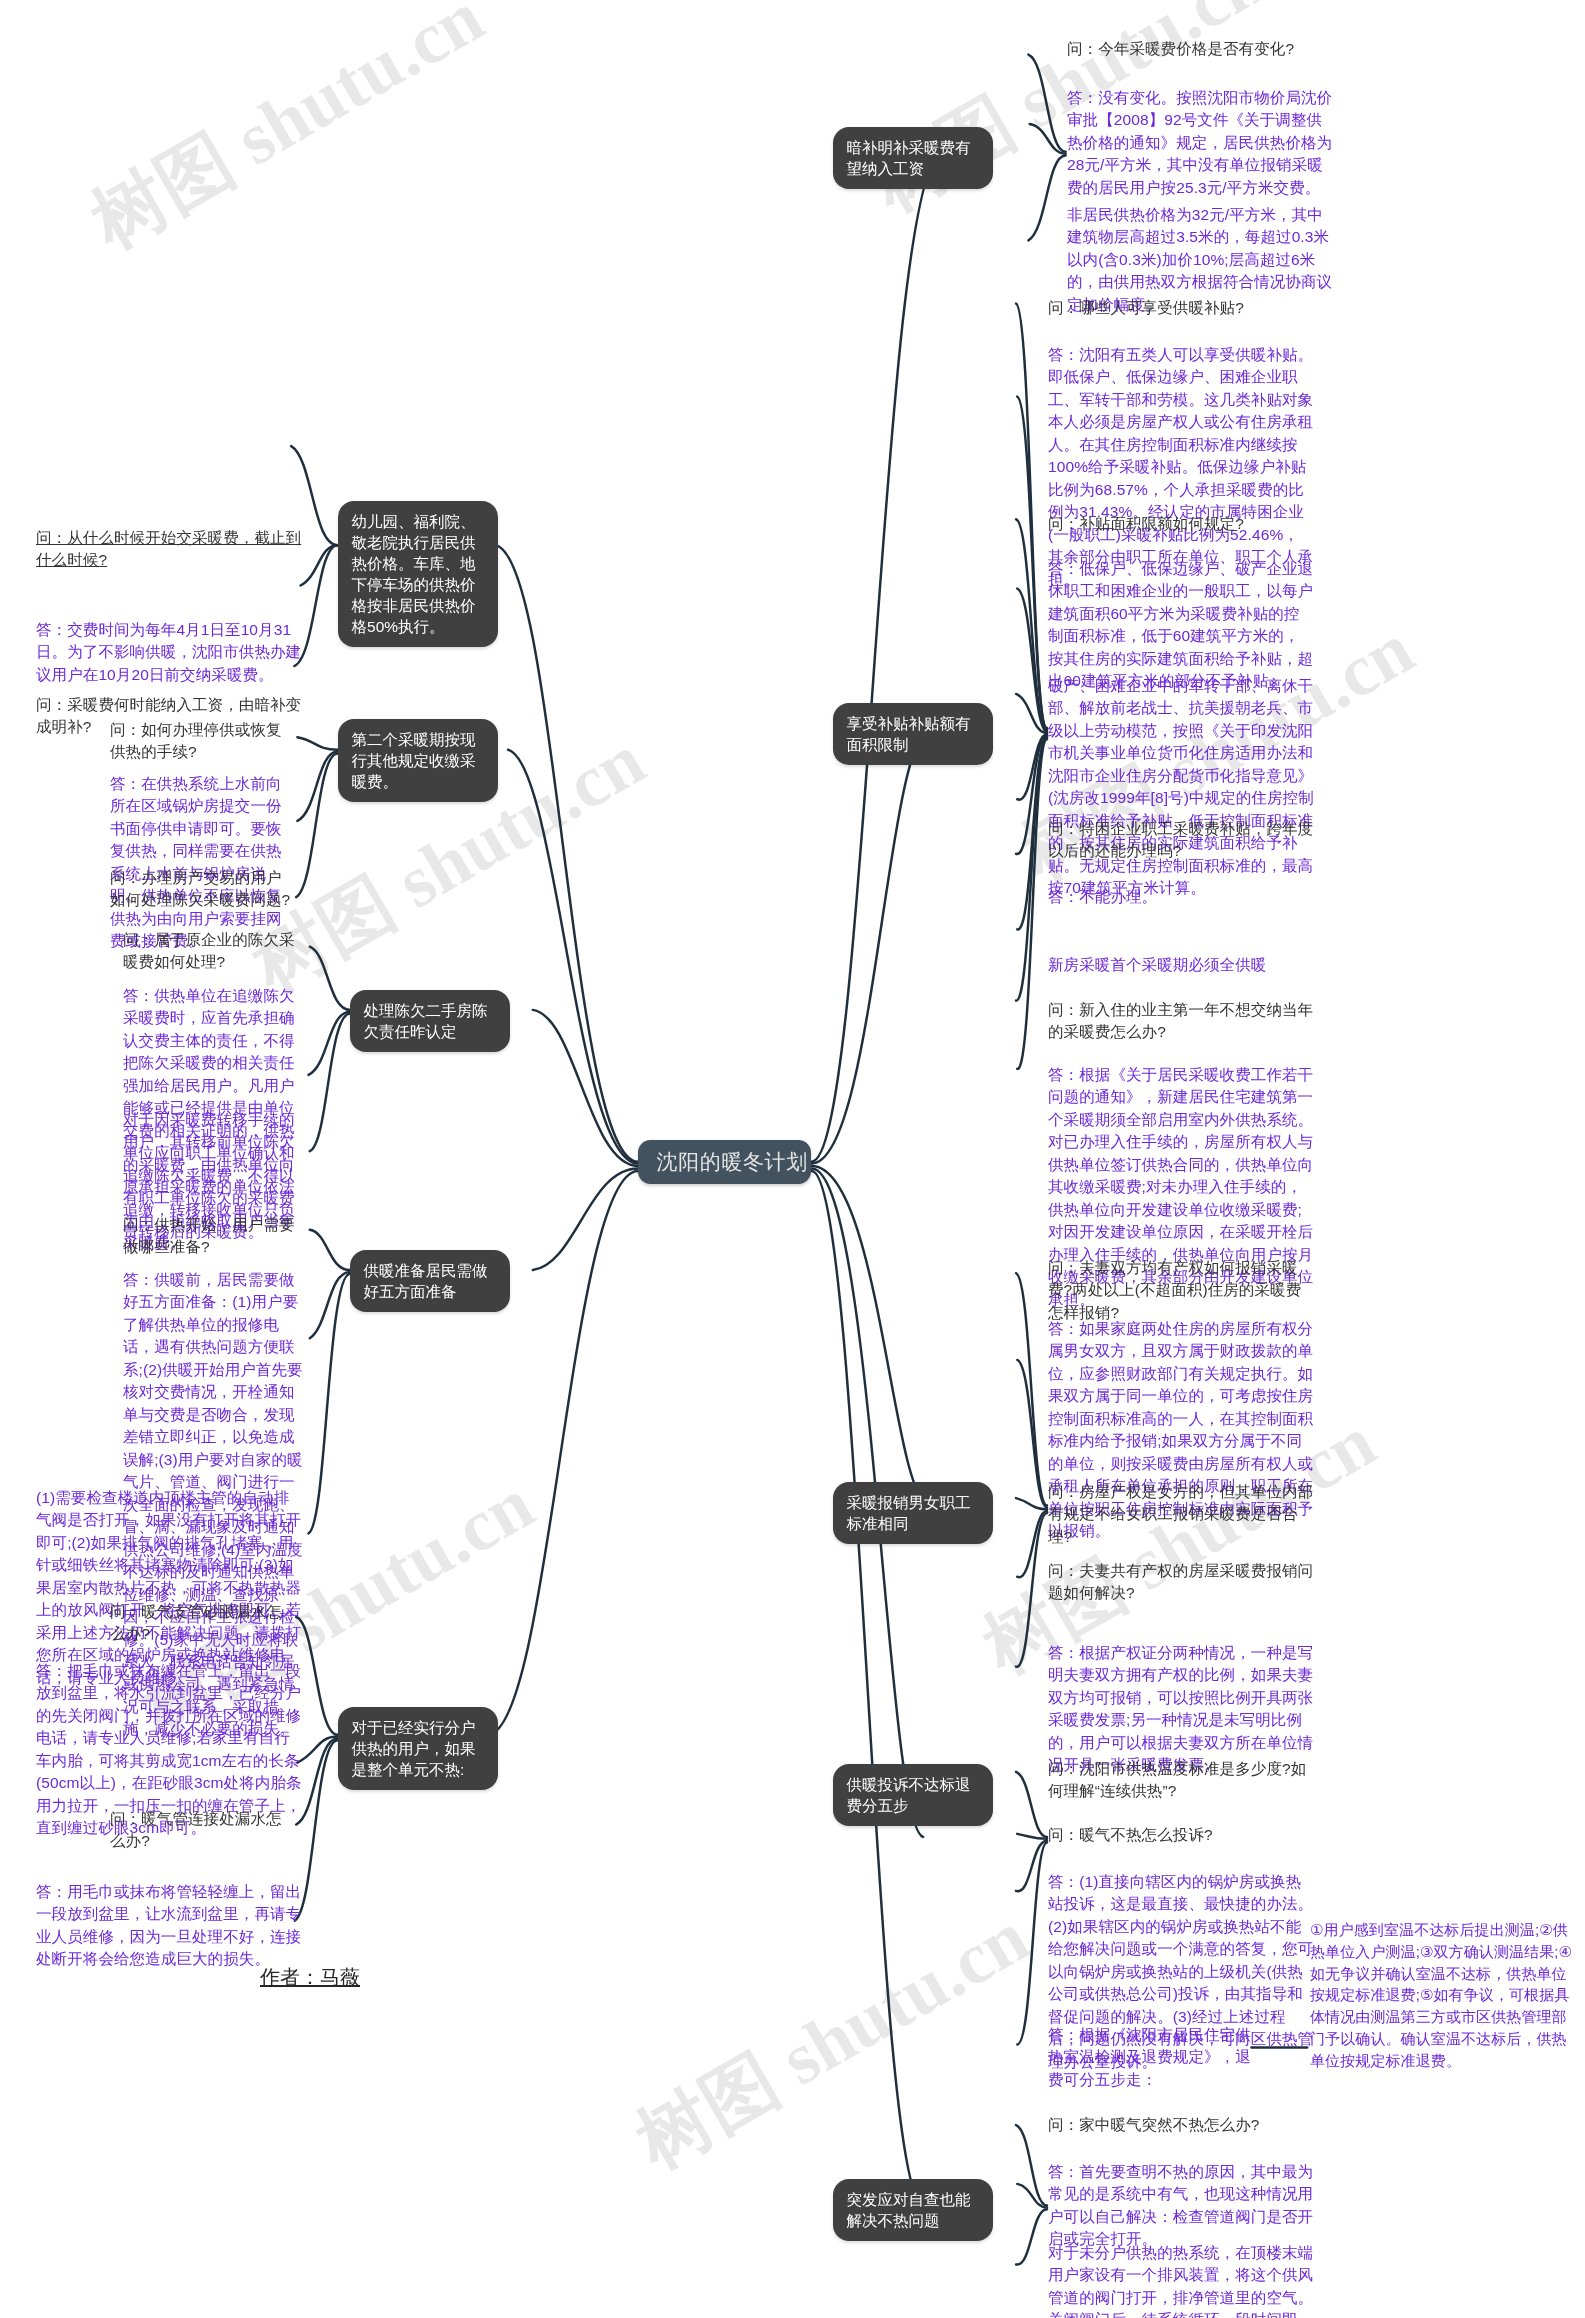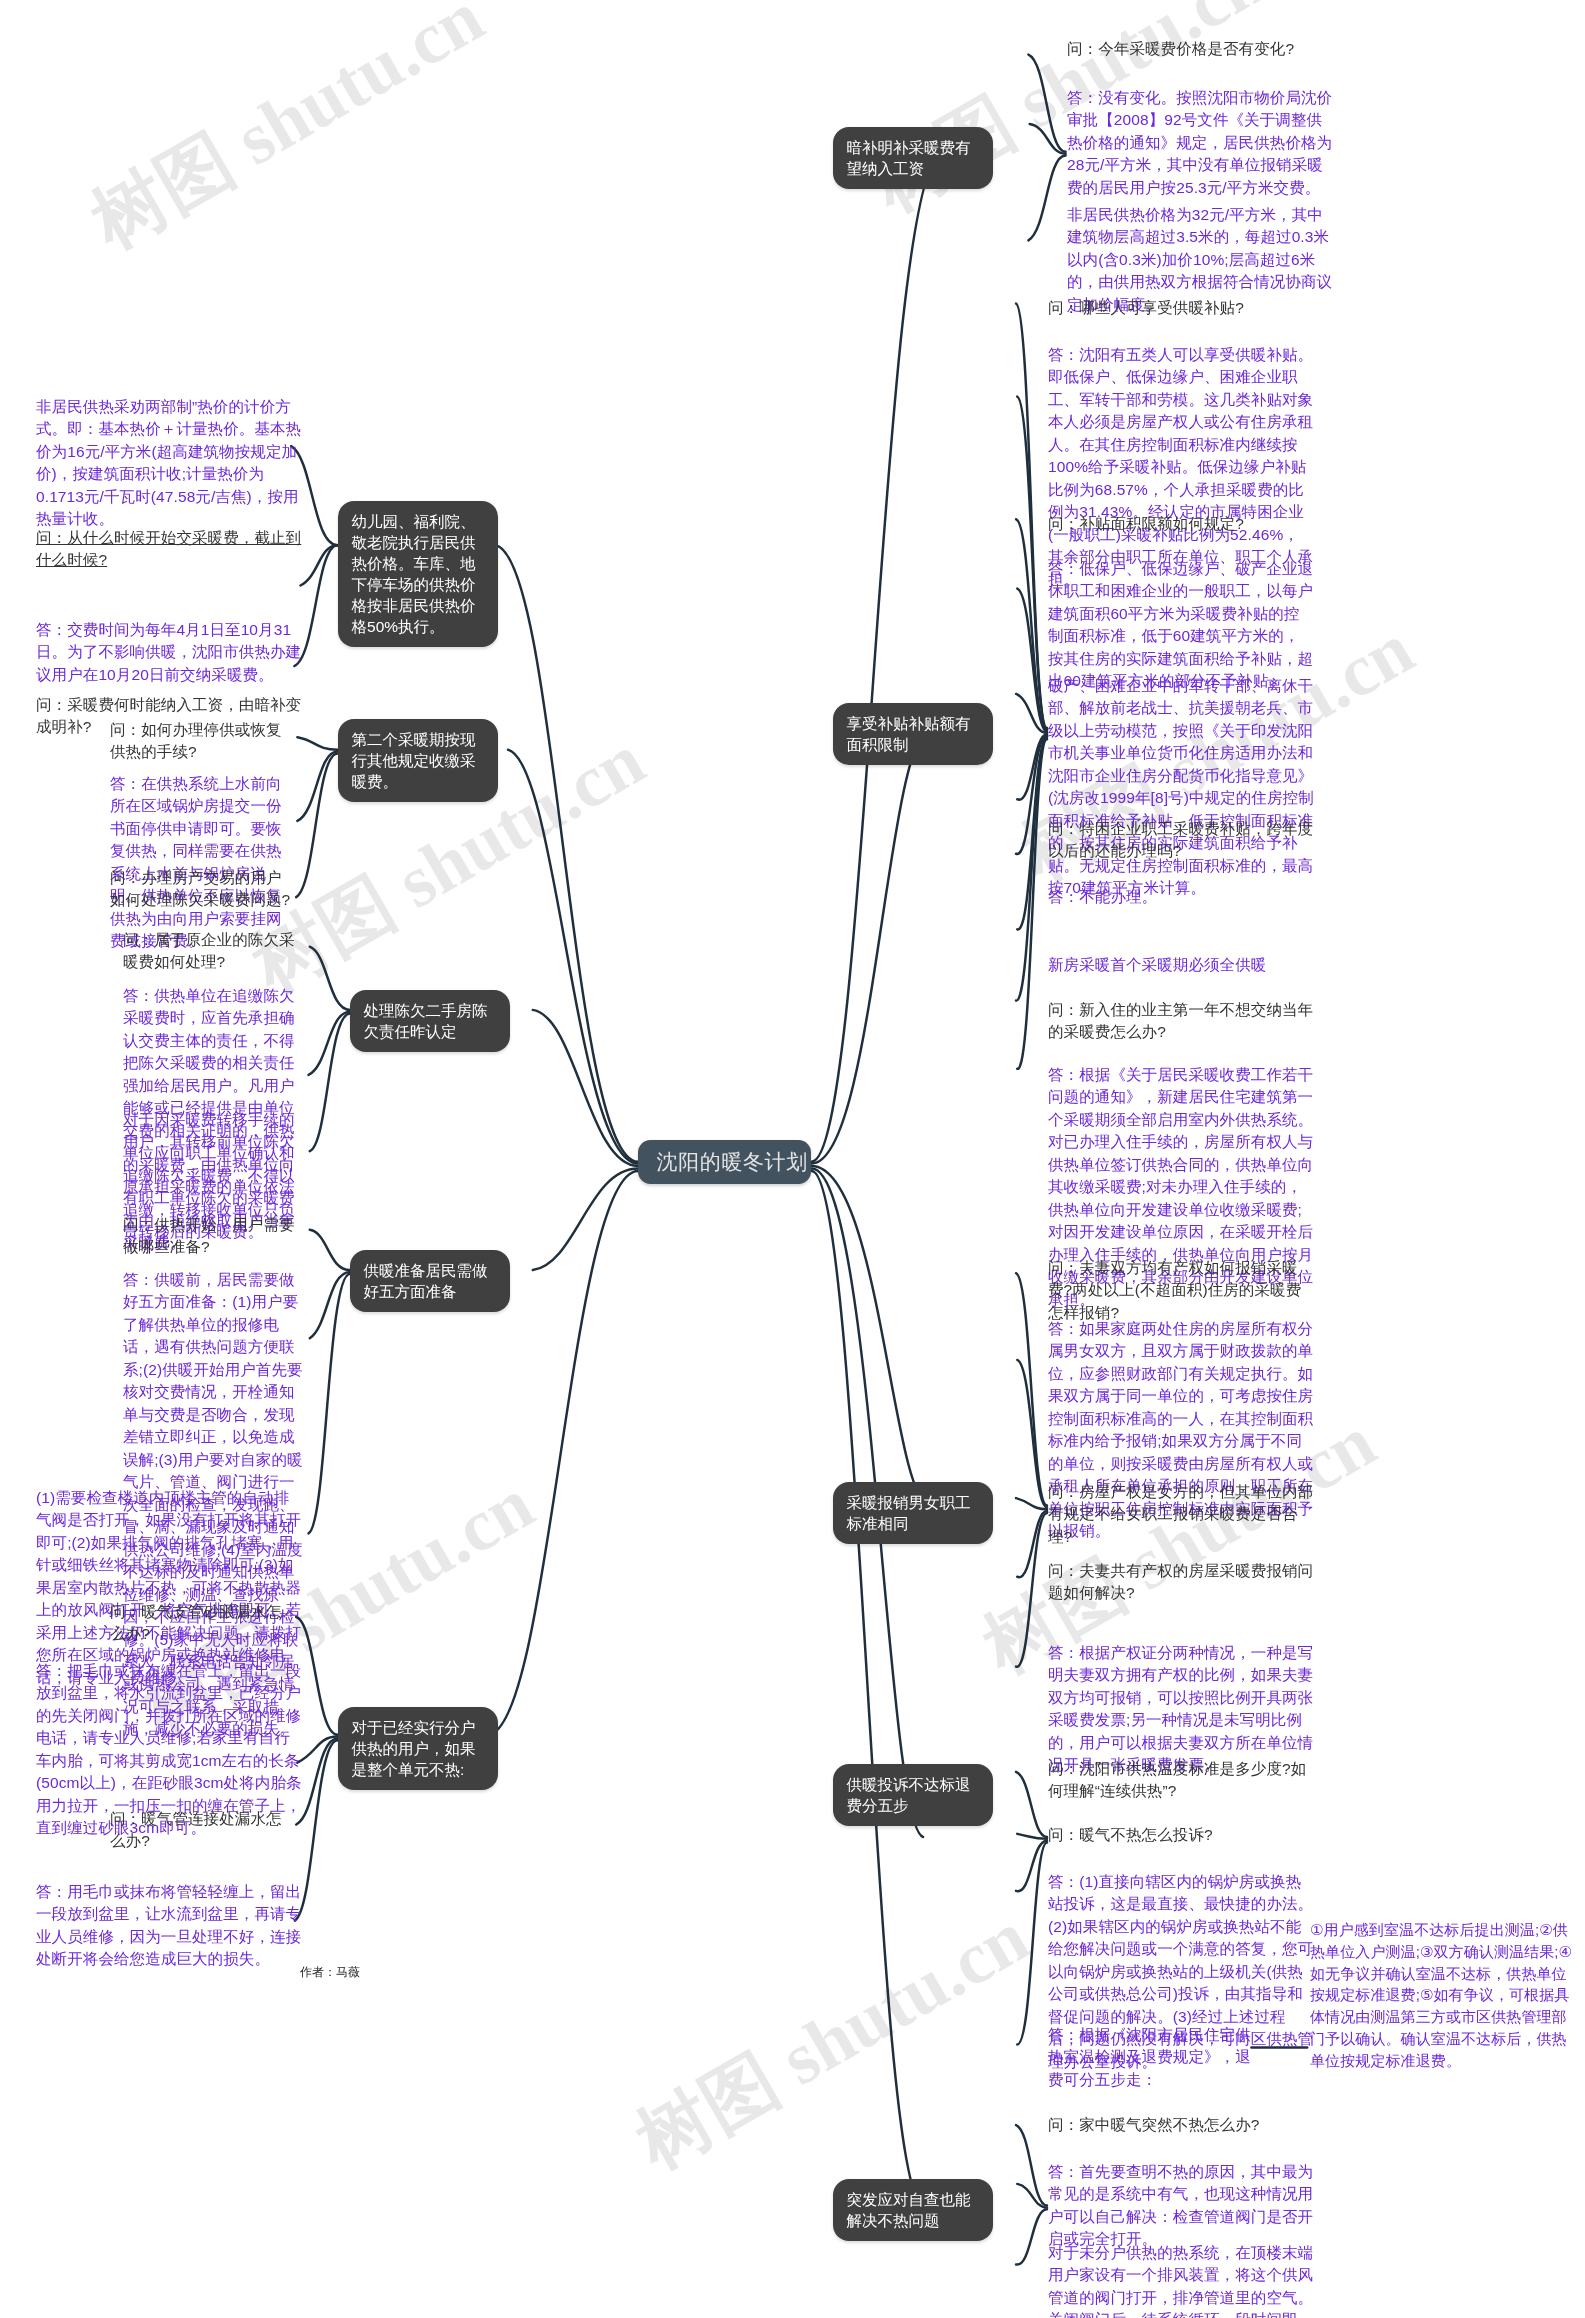--- a/index.html
+++ b/index.html
@@ -62,21 +62,21 @@
     box-shadow:0 1.2px 3.1px rgba(0,0,0,.14);
   }
   .leaf{
     color:#6d28d9;
     font-size:15.5px;
     line-height:1.45;
     letter-spacing:0.1px;
   }
   .leaf.small{font-size:15px;}
   .leaf.q{color:#333;}
-  .author{font-size:12px;color:#262626;}
+  .author{font-size:20px;color:#262626;text-decoration:underline;}
 </style>
 </head>
 <body>
 
 <div id="canvas">
 
   <div class="wm" style="left:74px;top:186px;">树图 shutu.cn</div>
   <div class="wm" style="left:855px;top:149px;">树图 shutu.cn</div>
   <div class="wm" style="left:235px;top:929px;">树图 shutu.cn</div>
   <div class="wm" style="left:1004px;top:818px;">树图 shutu.cn</div>
@@ -151,21 +151,20 @@
       <path d="M1690 3560 C 1665 3560, 1665 3440, 1640 3430"></path>
       <path d="M1690 3563 C 1667 3563, 1667 3530, 1642 3525"></path>
       <path d="M1690 3566 C 1665 3566, 1665 3660, 1640 3655"></path>
     </g>
   </svg>
 
   <div class="node root" style="left:638px;top:1140px;width:173px;">沈阳的暖冬计划</div>
 
   <div class="node topic" style="left:338px;top:501px;width:160px;">幼儿园、福利院、敬老院执行居民供热价格。车库、地下停车场的供热价格按非居民供热价格50%执行。</div>
 
-  <div class="node leaf" style="left:36px;top:396px;width:266px;">非居民供热采劝两部制”热价的计价方式。即：基本热价＋计量热价。基本热价为16元/平方米(超高建筑物按规定加价)，按建筑面积计收;计量热价为0.1713元/千瓦时(47.58元/吉焦)，按用热量计收。</div>
   <div class="node leaf q" style="left:36px;top:527px;width:266px;text-decoration:underline;">问：从什么时候开始交采暖费，截止到什么时候?</div>
   <div class="node leaf" style="left:36px;top:619px;width:266px;">答：交费时间为每年4月1日至10月31日。为了不影响供暖，沈阳市供热办建议用户在10月20日前交纳采暖费。</div>
   <div class="node leaf q" style="left:36px;top:694px;width:266px;">问：采暖费何时能纳入工资，由暗补变成明补?</div>
 
   <div class="node topic" style="left:338px;top:719px;width:160px;">第二个采暖期按现行其他规定收缴采暖费。</div>
 
   <div class="node leaf q" style="left:110px;top:719px;width:186px;">问：如何办理停供或恢复供热的手续?</div>
   <div class="node leaf" style="left:110px;top:773px;width:186px;">答：在供热系统上水前向所在区域锅炉房提交一份书面停供申请即可。要恢复供热，同样需要在供热系统上水前与锅炉房说明。供热单位不应以恢复供热为由向用户索要挂网费或接管费。</div>
   <div class="node leaf q" style="left:110px;top:867px;width:186px;">问：办理房产交易的用户如何处理陈欠采暖费问题?</div>
 

